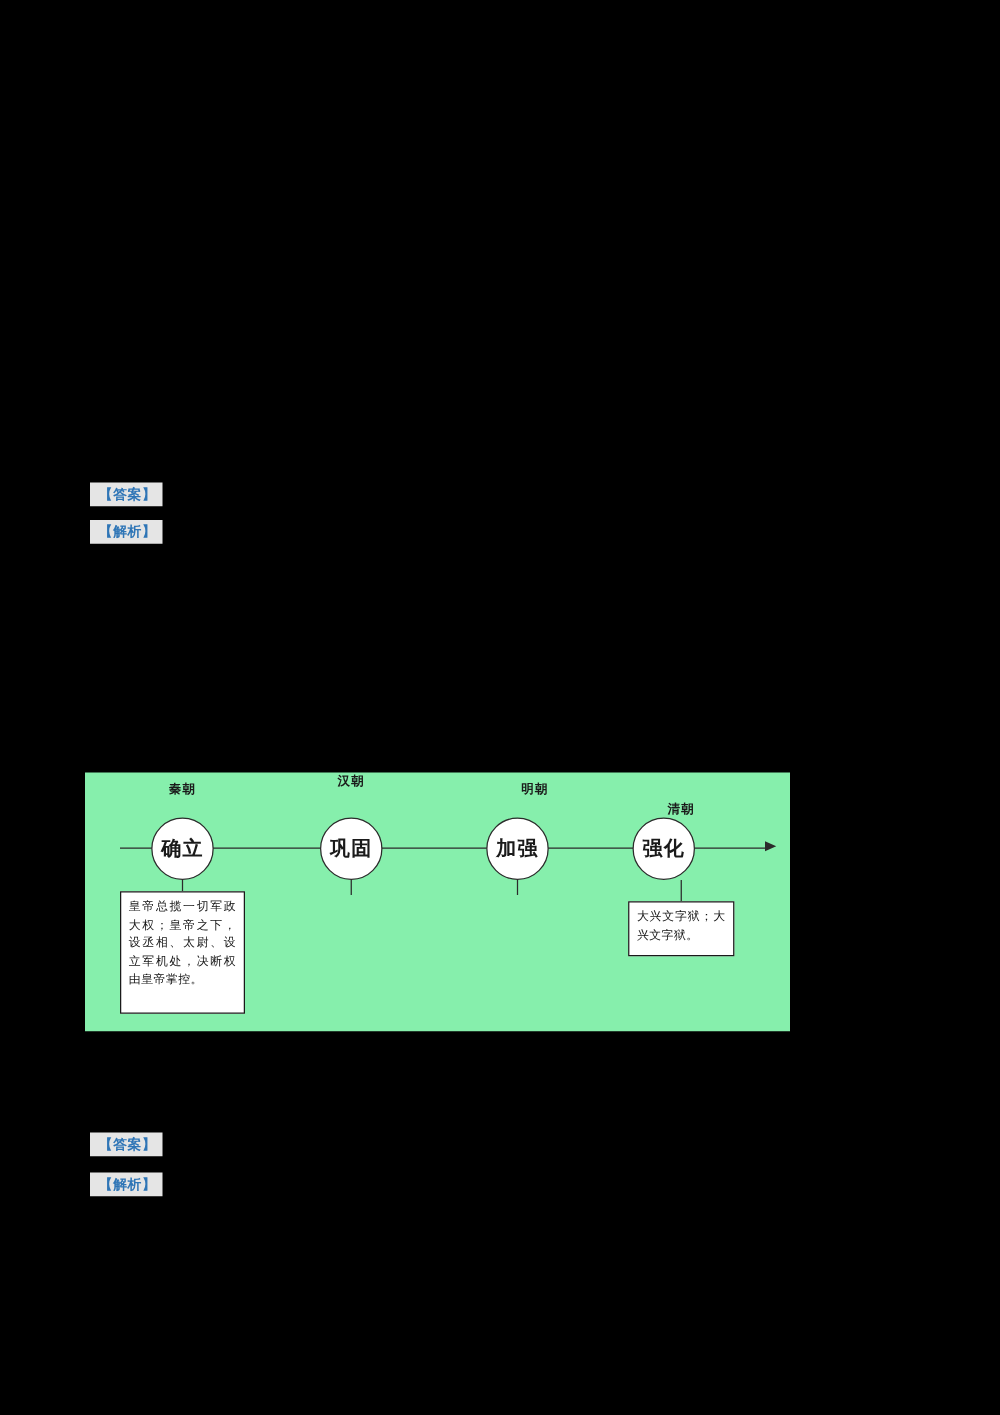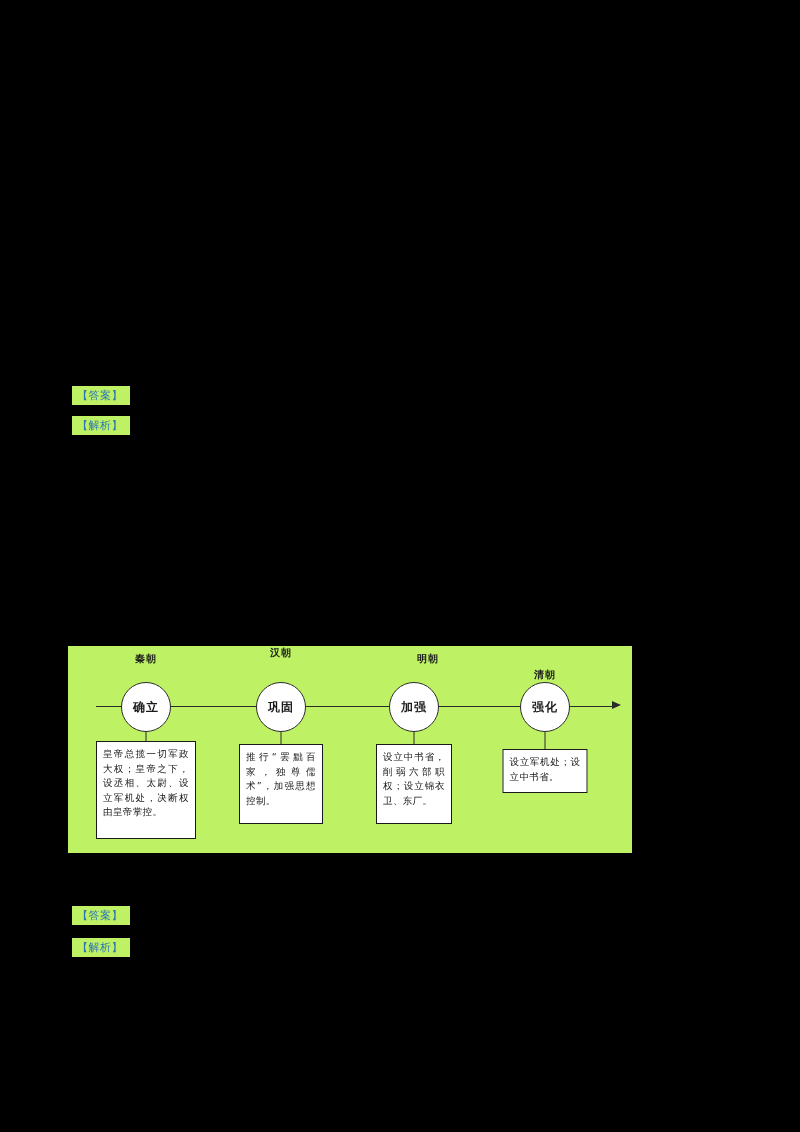--- a/index.html
+++ b/index.html
@@ -11,50 +11,50 @@
     width: 800px;
     height: 1132px;
     position: relative;
     overflow: hidden;
     font-family: "DejaVu Sans", "Liberation Sans", sans-serif;
   }
 
   
   .chip {
     position: absolute;
-    background: #bef264;
+    background: #e5e5e5;
     color: #2e75b6;
     font-size: 11px;
     line-height: 17px;
-    font-weight: 400;
+    font-weight: 700;
     letter-spacing: 0.5px;
     padding: 1px 5px;
     white-space: nowrap;
     box-sizing: border-box;
     overflow: hidden;
+    text-align: right;
   }
   .chip .ink {
     display: inline-block;
     filter: blur(0.35px);
   }
 
   #chip-1 { left: 72px; top: 386px; width: 58px; height: 19px; }
   #chip-2 { left: 72px; top: 416px; width: 58px; height: 19px; }
   #chip-3 { left: 72px; top: 906px; width: 58px; height: 19px; }
   #chip-4 { left: 72px; top: 938px; width: 58px; height: 19px; }
 
   
   #diagram {
     position: absolute;
     left: 68px;
     top: 618px;
     width: 564px;
     height: 207px;
-    background: #bef264;
-    margin-top: 28px;
+    background: #86efac;
   }
 
   .dg-inner {
     position: absolute;
     inset: 0;
   }
 
   
   .era-label {
     position: absolute;
@@ -93,21 +93,21 @@
     width: 50px;
     height: 50px;
     margin-left: -25px;
     margin-top: -25px;
     border: 1.3px solid #2b2b2b;
     border-radius: 50%;
     background: #ffffff;
     display: flex;
     align-items: center;
     justify-content: center;
-    font-size: 12px;
+    font-size: 16px;
     font-weight: 600;
     color: #1a1a1a;
     letter-spacing: 1px;
     box-sizing: border-box;
   }
 
   
   .stem {
     position: absolute;
     width: 0;
@@ -151,25 +151,23 @@
 
     <div class="era-label" style="left:213px; top:0;">汉朝</div>
     <div class="node" style="left:213px; top:61px;">巩固</div>
     <div class="stem" style="left:213px; top:86px; height:12px;"></div>
 
     <div class="era-label" style="left:360px; top:6px;">明朝</div>
     <div class="node" style="left:346px; top:61px;font-family:Liberation Mono, monospace;">加强</div>
     <div class="stem" style="left:346px; top:86px; height:12px;"></div>
 
     <div class="era-label" style="left:477px; top:22px;">清朝</div>
-    <div class="node" style="left:477px; top:61px;">强化</div>
+    <div class="node" style="left:463px; top:61px;">强化</div>
     <div class="stem" style="left:477px; top:86px; height:17px;"></div>
 
     <div class="detail-box" style="left:78px; top:95px; width:100px; height:98px;">皇帝总揽一切军政大权；皇帝之下，设丞相、太尉、设立军机处，决断权由皇帝掌控。</div>
 
-    <div class="detail-box" style="left:213px; top:98px; width:84px; height:80px;">推行“罢黜百家，独尊儒术”，加强思想控制。</div>
 
-    <div class="detail-box" style="left:346px; top:98px; width:76px; height:80px;">设立中书省，削弱六部职权；设立锦衣卫、东厂。</div>
 
-    <div class="detail-box" style="left:477px; top:103px; width:85px; height:44px;">设立军机处；设立中书省。</div>
+    <div class="detail-box" style="left:477px; top:103px; width:85px; height:44px;">大兴文字狱；大兴文字狱。</div>
 
   </div>
 </div>
 
 </body></html>

